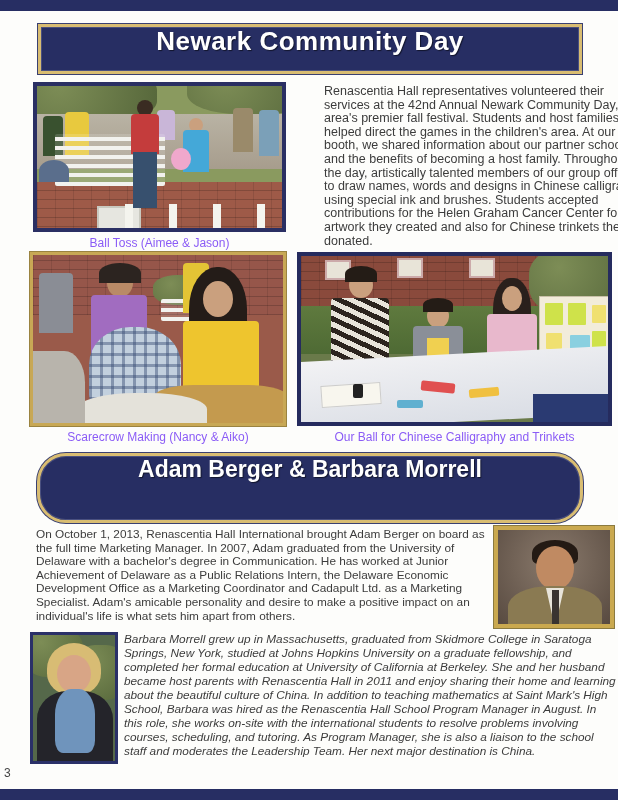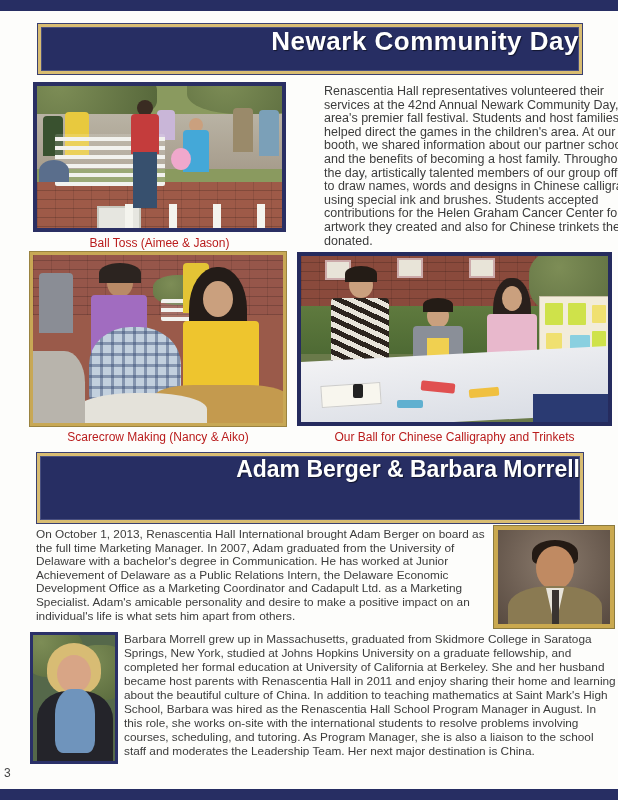--- a/index.html
+++ b/index.html
@@ -17,24 +17,24 @@
   .top-bar { left:0; top:0; width:618px; height:11px; background:#272e63; }
   .bottom-bar { left:0; top:789px; width:618px; height:11px; background:#272e63; }
   .page-num { left:4px; top:766px; font-size:12px; color:#444; }
 
   
   .banner {
     background:#272e63;
     border:3px solid #d9bd72;
     box-shadow: 0 0 0 1px #3a4070, inset 0 0 0 1px #4a5080;
     color:#fff; text-align:center;
-    display:flex; flex-direction:row; justify-content:flex-end;
+    display:flex; flex-direction:column; justify-content:flex-start;
   }
   .banner-1 { left:38px; top:24px; width:544px; height:50px; }
-  .banner-2 { left:37px; top:453px; width:546px; height:70px; }
+  .banner-2 { left:37px; top:453px; width:546px; height:70px;border-radius:29px; }
   .banner-title {
     font-size:26px; font-weight:bold; letter-spacing:.5px;
     text-shadow:1px 1px 1px rgba(0,0,0,.55); line-height:28px;
   }
   .banner-sub {
     font-size:12.5px; font-weight:bold; margin-top:1px;
     text-shadow:1px 1px 1px rgba(0,0,0,.5);
   }
   .banner-line { font-size:23px; font-weight:bold; line-height:27px;
     text-shadow:1px 1px 1px rgba(0,0,0,.55); }
@@ -43,37 +43,37 @@
   .intro-text {
     left:292px; top:85px; width:324px;
     font-size:12.5px; line-height:13.6px; color:#3c3c3c;margin-left:32px;
   }
   .adam-text {
     left:36px; top:528px; width:456px;
     font-size:11.8px; line-height:13.6px; color:#3c3c3c;
   }
   .barbara-text {
     left:124px; top:632px; width:492px;
-    font-size:11.8px; line-height:14px; color:#3c3c3c;
+    font-size:11.8px; line-height:14px; color:#3c3c3c;font-style:italic;
   }
 
   
   .photo { overflow:hidden; }
   .photo-balltoss { left:33px; top:82px; width:253px; height:150px;
     border:4px solid #2a2f63; background:#8a9a5f; }
   .photo-scarecrow { left:30px; top:252px; width:256px; height:174px;
     border:3px solid #c8a855; box-shadow:0 0 0 1px #9a8340; background:#9a5a4a; }
   .photo-booth { left:297px; top:252px; width:315px; height:174px;
     border:4px solid #252b5e; background:#6a7a4a; }
   .photo-adam { left:494px; top:526px; width:120px; height:102px;
     border:4px solid #caa94f; box-shadow:0 0 0 1px #8a7a40;
     background:radial-gradient(circle at 50% 35%, #8a7a6c, #584a40); }
   .photo-barbara { left:30px; top:632px; width:88px; height:132px;
     border:3px solid #2a3068; background:#55684a; }
-  .caption { font-size:12px; color:#b91c1c; text-align:center; }
+  .caption { font-size:12px; color:#8b5cf6; text-align:center; }
   .cap-1 { left:33px; top:236px; width:253px; }
   .cap-2 { left:30px; top:430px; width:256px; }
   .cap-3 { left:297px; top:430px; width:315px; }
 
   
   .scene { position:absolute; }
   .bricks {
     background:
       repeating-linear-gradient(0deg, rgba(0,0,0,.18) 0 1px, transparent 1px 9px),
       repeating-linear-gradient(90deg, rgba(0,0,0,.10) 0 1px, transparent 1px 18px),

